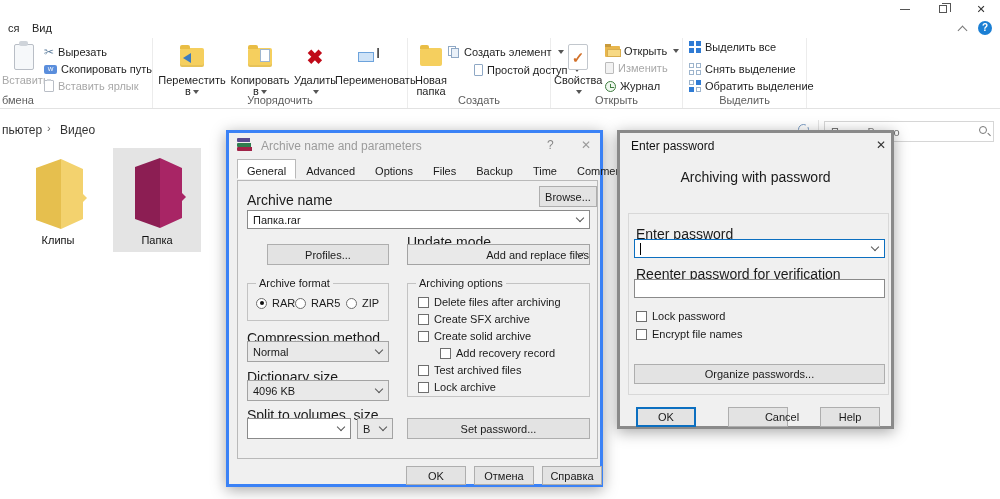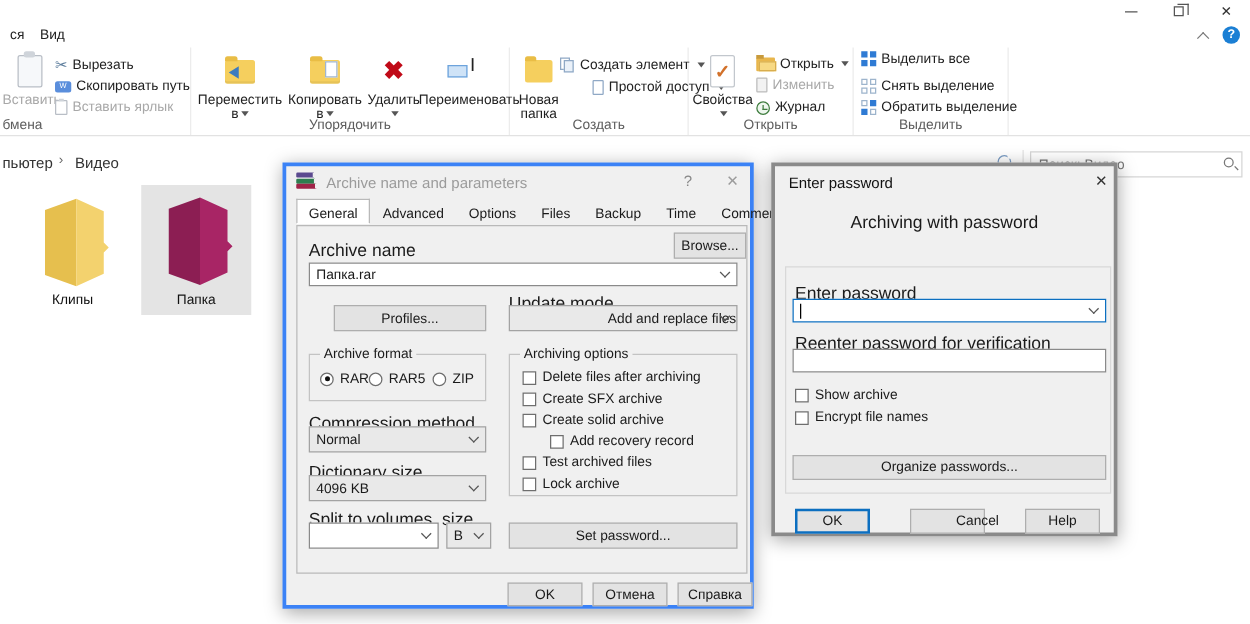--- a/index.html
+++ b/index.html
@@ -458,21 +458,21 @@
       <span class="caret-bar"></span>
       <span></span>
       <span class="chev"></span>
     </div>
 
     <span class="field-label" style="left:16px; top:133px;">Reenter password for verification</span>
     <div class="textinput" style="left:14px; top:146px; width:251px; height:19px;"><span></span></div>
 
     <div class="cbrow" style="left:16px; top:177px;">
       <span class="cb"></span>
-      <span>Show archive</span>
+      <span>Lock password</span>
     </div>
     <div class="cbrow" style="left:16px; top:195px;">
       <span class="cb"></span>
       <span>Encrypt file names</span>
     </div>
 
     <div class="btn" style="left:14px; top:231px; width:251px; height:20px;">
         <span>Organize passwords...</span>
       </div>
 

